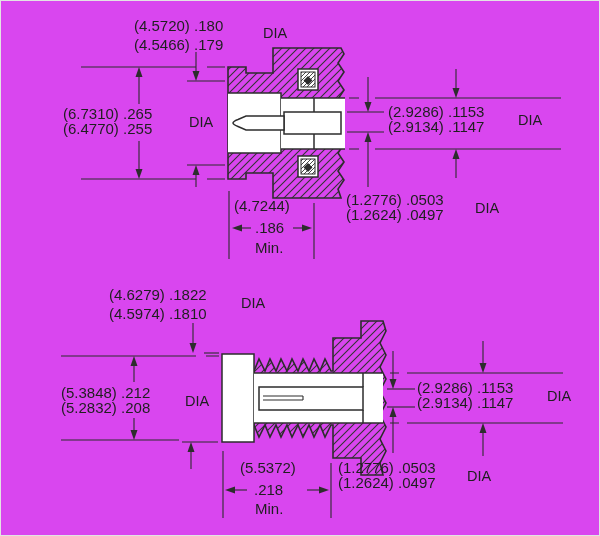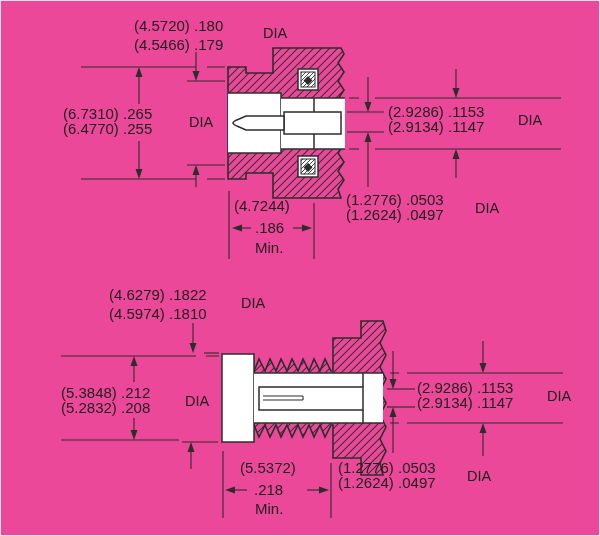--- a/index.html
+++ b/index.html
@@ -3,21 +3,21 @@
 <meta charset="utf-8">
 <style>
   html, body {
     margin: 0;
     padding: 0;
     background: #ffffff;
   }
   .page {
     width: 600px;
     height: 536px;
-    background: #ec4899;
+    background: #d946ef;
     border: 1px solid #e3e3e3;
     box-sizing: border-box;
     overflow: hidden;
     font-family: "Liberation Sans", sans-serif;
   }
   svg text {
     font-family: "Liberation Sans", "DejaVu Sans", sans-serif;
     font-size: 15px;
     fill: #1f1f1f;
     letter-spacing: 0px;

